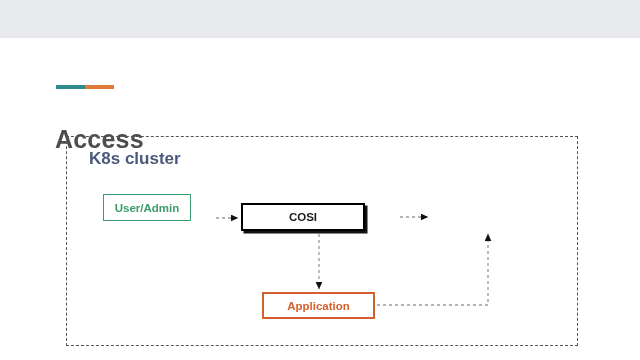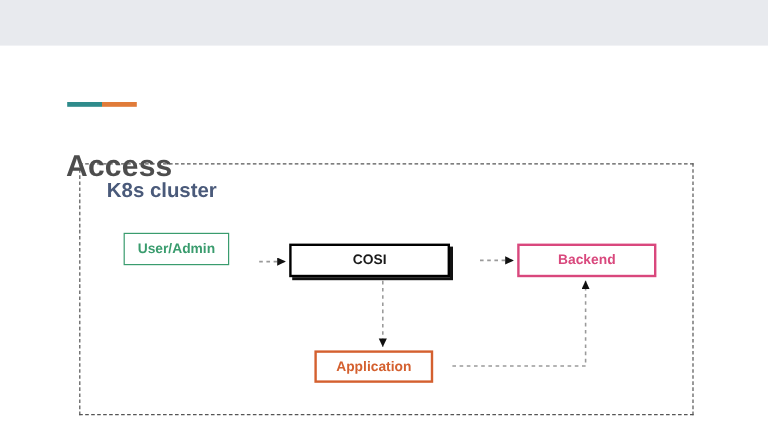--- a/index.html
+++ b/index.html
@@ -86,38 +86,38 @@
     left: 103px;
     top: 194px;
     width: 88px;
     height: 27px;
     border: 1.6px solid #3a9c6e;
     color: #3a9c6e;
   }
   .node-cosi {
     left: 241px;
     top: 203px;
-    width: 134px;
+    width: 124px;
     height: 28px;
     border: 2.2px solid #000000;
     color: #1a1a1a;
     box-shadow: 2.5px 2.5px 0 0 #111111;
   }
   .node-backend {
     left: 431px;
     top: 203px;
     width: 116px;
     height: 28px;
     border: 2px solid #d9487d;
     color: #d9487d;
   }
   .node-app {
     left: 262px;
     top: 292px;
-    width: 99px;
+    width: 113px;
     height: 27px;
     border: 2px solid #d4602f;
     color: #d4602f;
   }
   #edges {
     position: absolute;
     left: 0;
     top: 0;
     width: 640px;
     height: 360px;
@@ -158,21 +158,18 @@
   </svg>
 
   <div class="node node-user">
     <span>User/Admin</span>
   </div>
 
   <div class="node node-cosi">
     <span>COSI</span>
   </div>
 
-  <div class="node node-backend">
-    <span>Backend</span>
-  </div>
 
   <div class="node node-app">
     <span>Application</span>
   </div>
 
 </div>
 
 </body></html>

